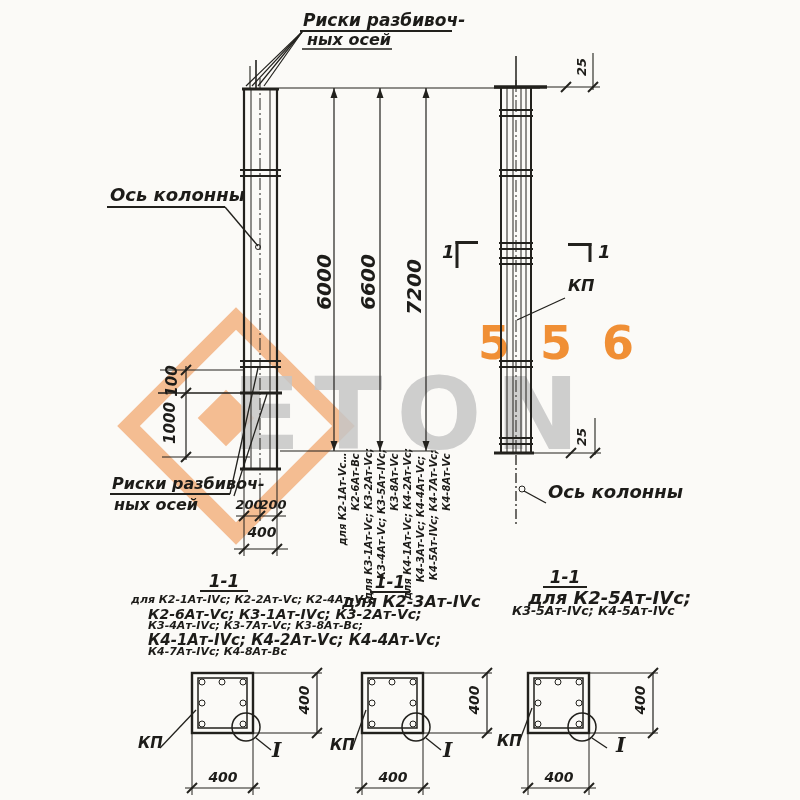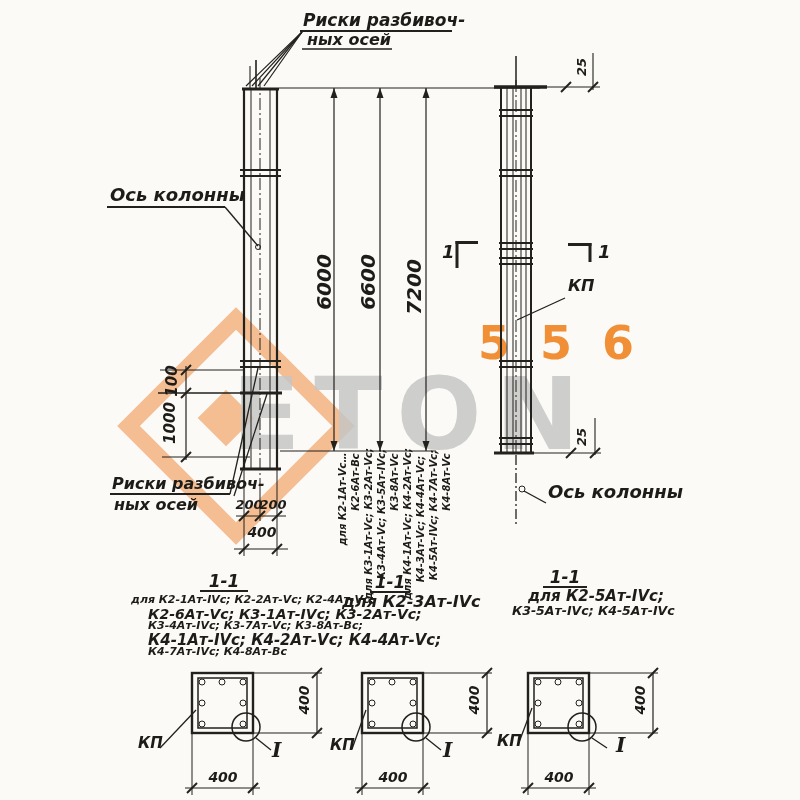--- a/index.html
+++ b/index.html
@@ -290,20 +290,20 @@
   <div class="lbl rot" style="left:304px;top:700px;font-size:14px;">400</div>
 
   <div class="lbl ctr" style="left:390px;top:583px;font-size:17px;">1-1</div>
   <div class="lbl" style="left:342px;top:594px;font-size:16px;">для К2-3Ат-IVс</div>
   <div class="lbl" style="left:330px;top:738px;font-size:15px;">КП</div>
   <div class="lbl serifI" style="left:443px;top:740px;font-size:20px;">I</div>
   <div class="lbl ctr" style="left:393px;top:777px;font-size:14px;">400</div>
   <div class="lbl rot" style="left:474px;top:700px;font-size:14px;">400</div>
 
   <div class="lbl ctr" style="left:565px;top:578px;font-size:17px;">1-1</div>
-  <div class="lbl" style="left:528px;top:589px;font-size:15px;">для К2-5Ат-IVс;</div>
+  <div class="lbl" style="left:528px;top:589px;font-size:18px;">для К2-5Ат-IVс;</div>
   <div class="lbl" style="left:512px;top:604px;font-size:12.5px;">К3-5Ат-IVс; К4-5Ат-IVс</div>
   <div class="lbl" style="left:497px;top:734px;font-size:15px;">КП</div>
   <div class="lbl serifI" style="left:616px;top:735px;font-size:20px;">I</div>
   <div class="lbl ctr" style="left:559px;top:777px;font-size:14px;">400</div>
   <div class="lbl rot" style="left:640px;top:700px;font-size:14px;">400</div>
 
 </div>
 
 </body></html>

